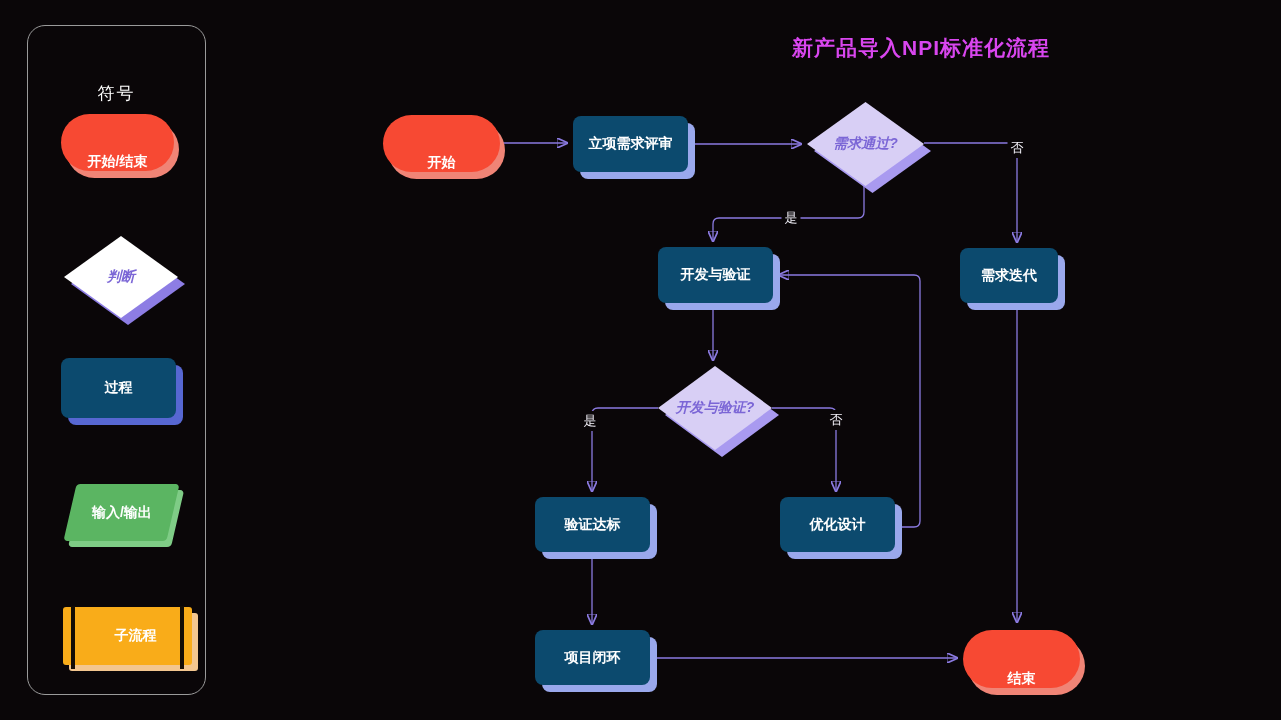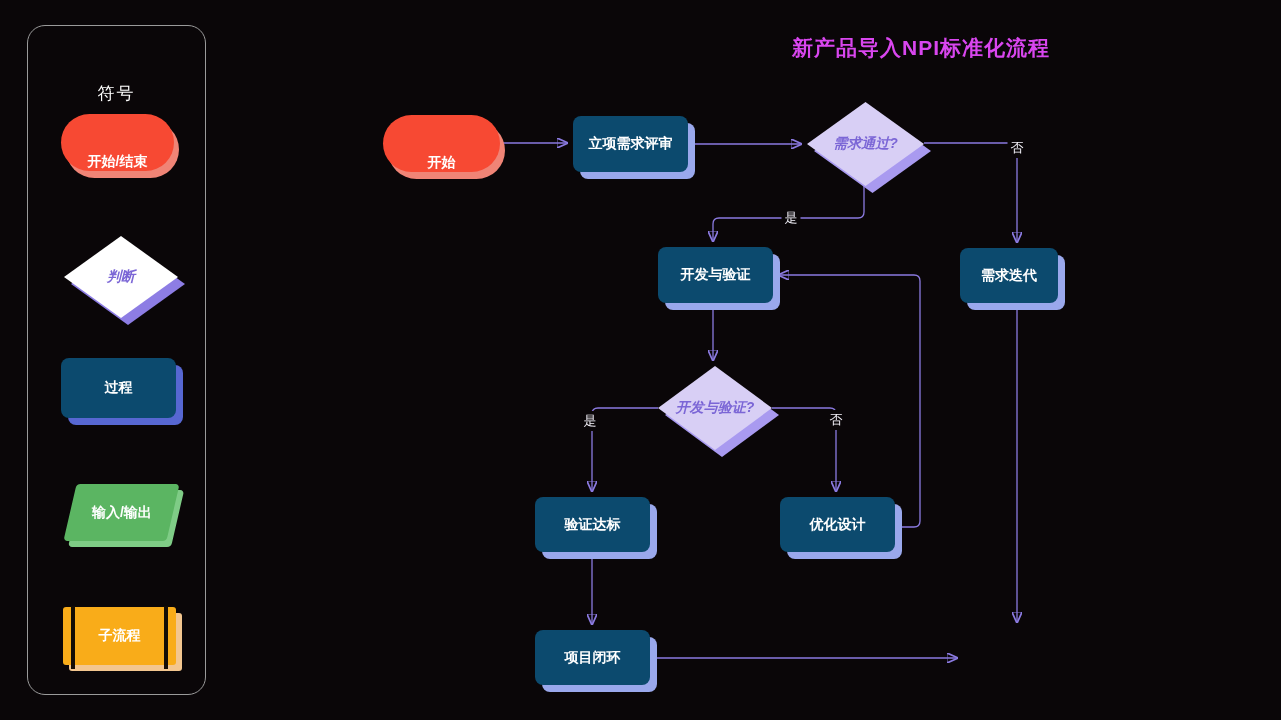--- a/index.html
+++ b/index.html
@@ -52,21 +52,21 @@
     left:69px;top:483px;width:103px;height:57px;
     background:#5bb562;transform:skewX(-13deg);border-radius:4px;
     box-shadow:6px 6px 0 0 #7fcc86;
     display:flex;align-items:center;justify-content:center;
   }
   .io .node-label{transform:skewX(13deg);}
   .subproc{
     left:62px;top:606px;width:113px;height:58px;
     background:#f9ac19;border-radius:3px;
     box-shadow:6px 6px 0 0 #f3c68f;
-    display:flex;align-items:center;justify-content:center;
+    display:flex;align-items:center;justify-content:center;padding-left:16px;
   }
   .subproc .bar{
     position:absolute;top:-1px;bottom:-4px;width:4px;background:#140d05;
   }
   .subproc .bar.left{left:8px;}
   .subproc .bar.right{right:8px;}
   
   .edge-label{
     transform:translate(-50%,-50%);
     background:#0a0608;color:#f4f2fa;font-size:13px;
@@ -166,19 +166,22 @@
   </div>
 
   <div class="abs proc" style="left:535px;top:630px;width:115px;height:55px">
     <span class="node-label">项目闭环</span>
   </div>
 
   <div class="abs proc" style="left:780px;top:497px;width:115px;height:55px">
     <span class="node-label">优化设计</span>
   </div>
 
+  <div class="abs term" style="left:963px;top:630px;width:117px;height:58px">
+    <span class="node-label">结束</span>
+  </div>
 
   <div class="abs edge-label" style="left:1017px;top:148px">否</div>
   <div class="abs edge-label" style="left:791px;top:218px">是</div>
   <div class="abs edge-label" style="left:590px;top:421px">是</div>
   <div class="abs edge-label" style="left:836px;top:420px">否</div>
 
 </div>
 
 </body></html>

